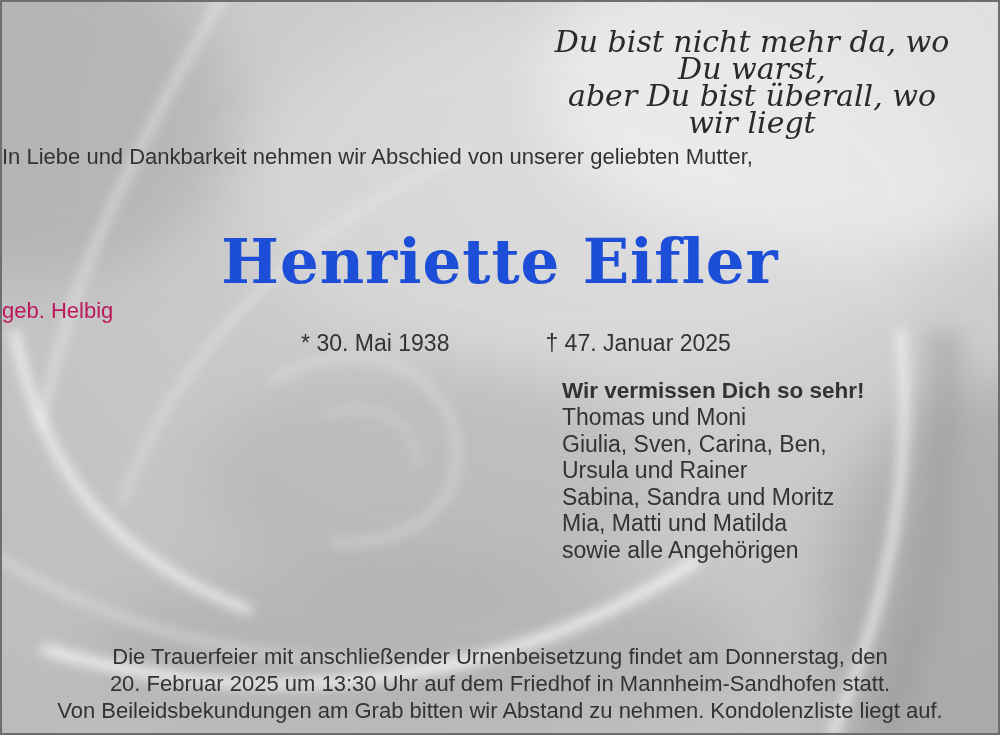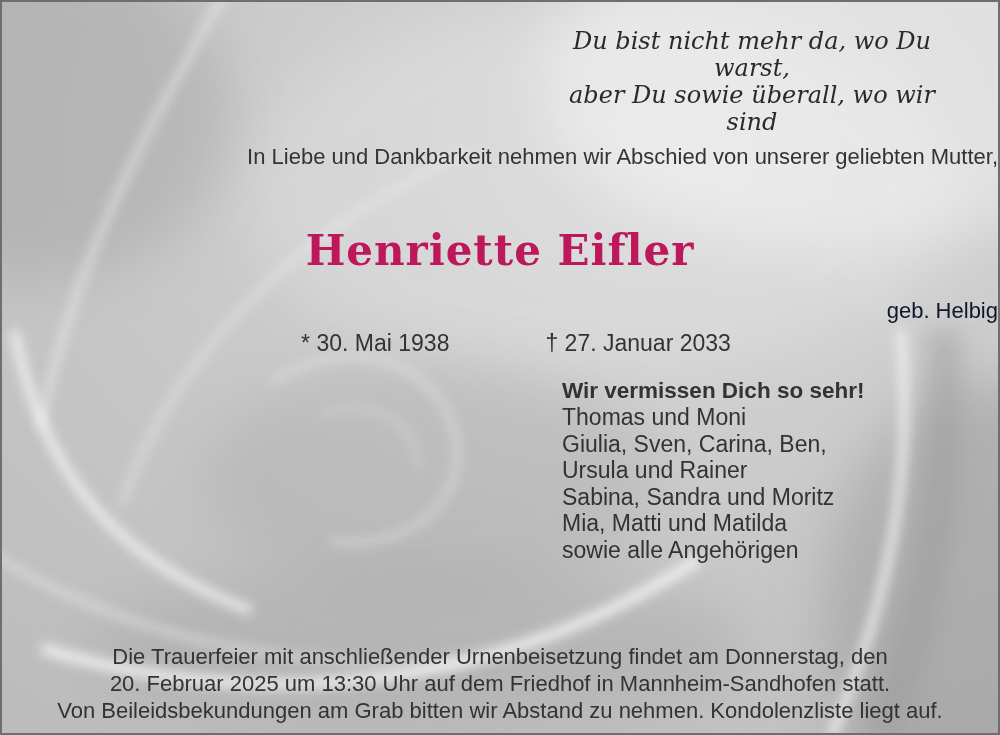--- a/index.html
+++ b/index.html
@@ -26,55 +26,55 @@
   .layer { position: absolute; }
 
   
   .quote {
     top: 26px;
     right: 46px;
     width: 400px;
     text-align: center;
     font-family: "DejaVu Serif", serif;
     font-style: italic;
-    font-size: 24px;
+    font-size: 30px;
     line-height: 27px;
     color: #2c292c;
   }
 
   
   .intro {
     top: 140px;
     left: 0;
     width: 100%;
-    text-align: right;
+    text-align: left;
     font-size: 22px;
     line-height: 29px;
     color: #353134;
   }
 
   
   .name {
     top: 224px;
     left: 0;
     width: 100%;
     text-align: center;
     font-family: "DejaVu Serif", serif;
     font-weight: bold;
-    font-size: 42px;
+    font-size: 61px;
     letter-spacing: 1px;
-    color: #be185d;
+    color: #1d4ed8;
   }
   .maiden {
     top: 296px;
     left: 0;
     width: 100%;
-    text-align: right;
+    text-align: left;
     font-size: 22px;
-    color: #0f172a;
+    color: #be185d;
   }
   .dates {
     top: 328px;
     left: 0;
     width: 100%;
     display: flex;
     justify-content: center;
     gap: 96px;
     font-size: 23px;
     color: #353134;
@@ -146,32 +146,32 @@
     <path d="M 700 560 C 500 692, 260 716, 40 650" fill="none" stroke="#f8f8f8" stroke-width="10" opacity="0.9" filter="url(#b6)"></path>
     <path d="M -10 555 C 130 642, 290 674, 470 662" fill="none" stroke="#f2f2f2" stroke-width="6" opacity="0.6" filter="url(#b6)"></path>
     <path d="M 560 120 C 700 152, 830 222, 905 320" fill="none" stroke="#eeeeee" stroke-width="5" opacity="0.4" filter="url(#b12)"></path>
 
     <path d="M 945 330 C 952 480, 932 620, 882 740" fill="none" stroke="#9a9a9a" stroke-width="34" opacity="0.5" filter="url(#b12)"></path>
     <path d="M 902 330 C 916 470, 892 600, 832 740" fill="none" stroke="#f4f4f4" stroke-width="9" opacity="0.85" filter="url(#b6)"></path>
   </svg>
 
   <div class="layer quote">
     <div>Du bist nicht mehr da, wo Du warst,</div>
-    <div>aber Du sowie überall, wo wir sind</div>
+    <div>aber Du bist überall, wo wir liegt</div>
   </div>
 
   <div class="layer intro">
     <div>In Liebe und Dankbarkeit nehmen wir Abschied von unserer geliebten Mutter,</div>
   </div>
 
   <div class="layer name">Henriette Eifler</div>
   <div class="layer maiden">geb. Helbig</div>
   <div class="layer dates">
     <span>* 30. Mai 1938</span>
-    <span>† 27. Januar 2033</span>
+    <span>† 47. Januar 2025</span>
   </div>
 
   <div class="layer mourners">
     <div class="heading">Wir vermissen Dich so sehr!</div>
     <div class="line">Thomas und Moni</div>
     <div class="line">Giulia, Sven, Carina, Ben,</div>
     <div class="line">Ursula und Rainer</div>
     <div class="line">Sabina, Sandra und Moritz</div>
     <div class="line">Mia, Matti und Matilda</div>
     <div class="line">sowie alle Angehörigen</div>

